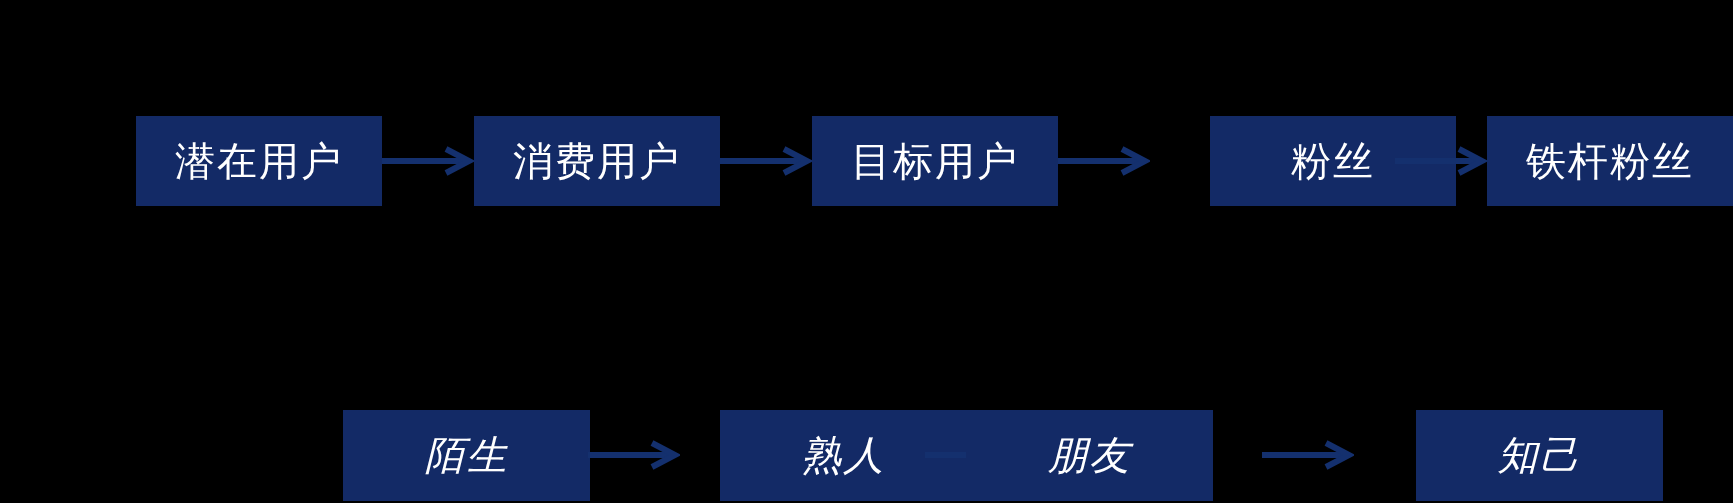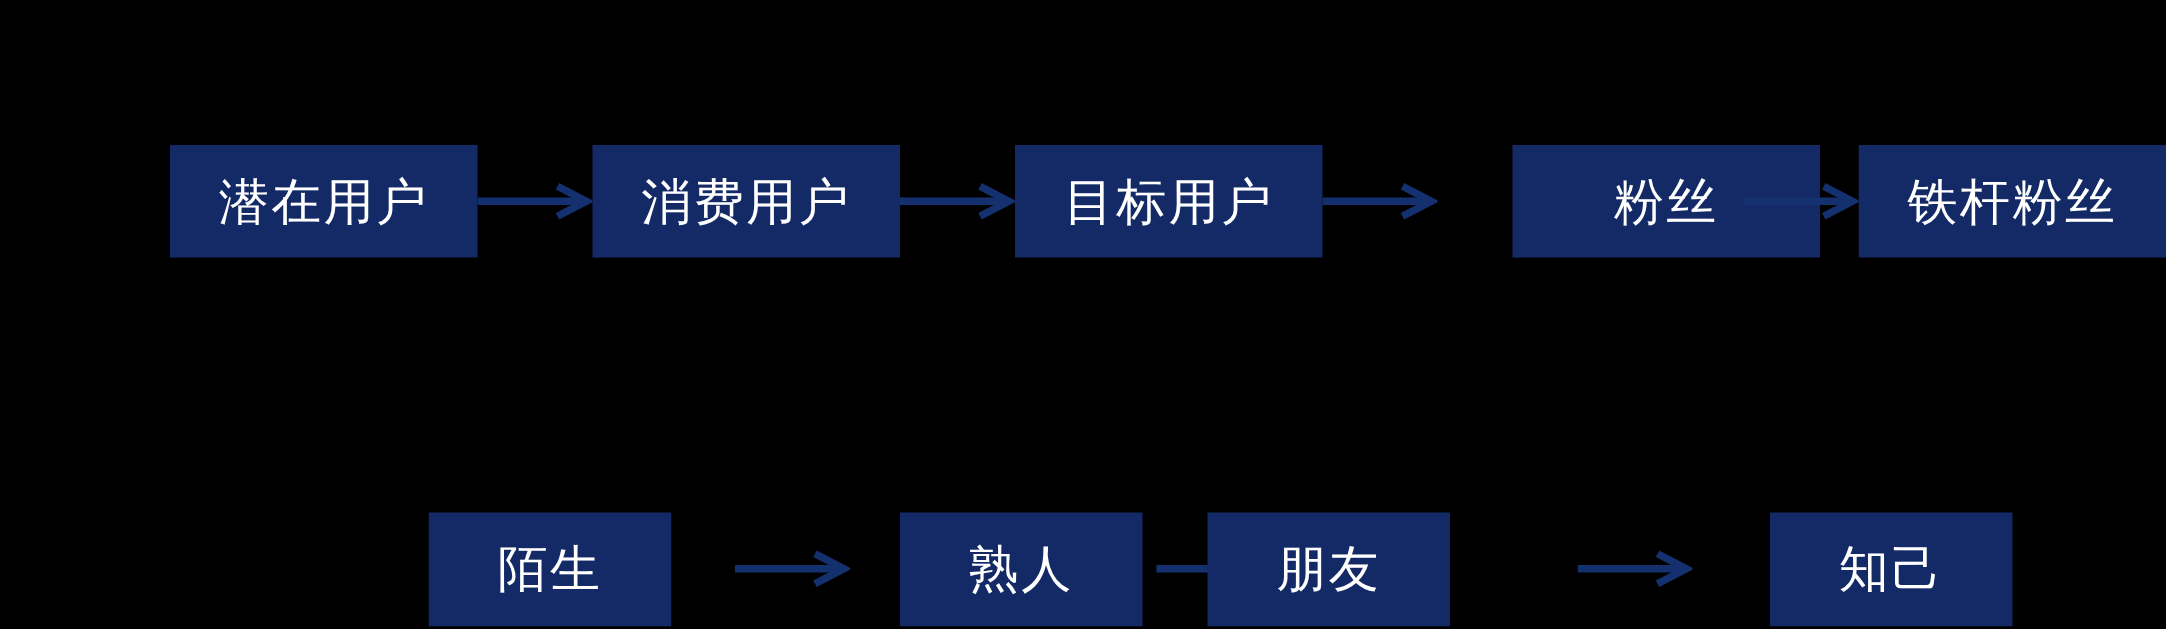--- a/index.html
+++ b/index.html
@@ -21,21 +21,21 @@
     color: var(--text-color, #ffffff);
     display: flex;
     align-items: center;
     justify-content: center;
     font-size: 40px;
     letter-spacing: 2px;
     font-weight: 500;
     white-space: nowrap;
   }
   .row-top .flow-node { top: 116px; height: 90px; width: 246px; }
-  .row-bottom .flow-node { top: 410px; height: 91px; width: 194px; }
+  .row-bottom .flow-node { top: 410px; height: 91px; width: 247px; font-style: italic; }
 
   .arrow {
     position: absolute;
     width: 92px;
     height: 32px;
   }
   .row-top .arrow { top: 145px; }
   .row-bottom .arrow { top: 439px; }
 
   .arrow svg { display: block; width: 100%; height: 100%; }

